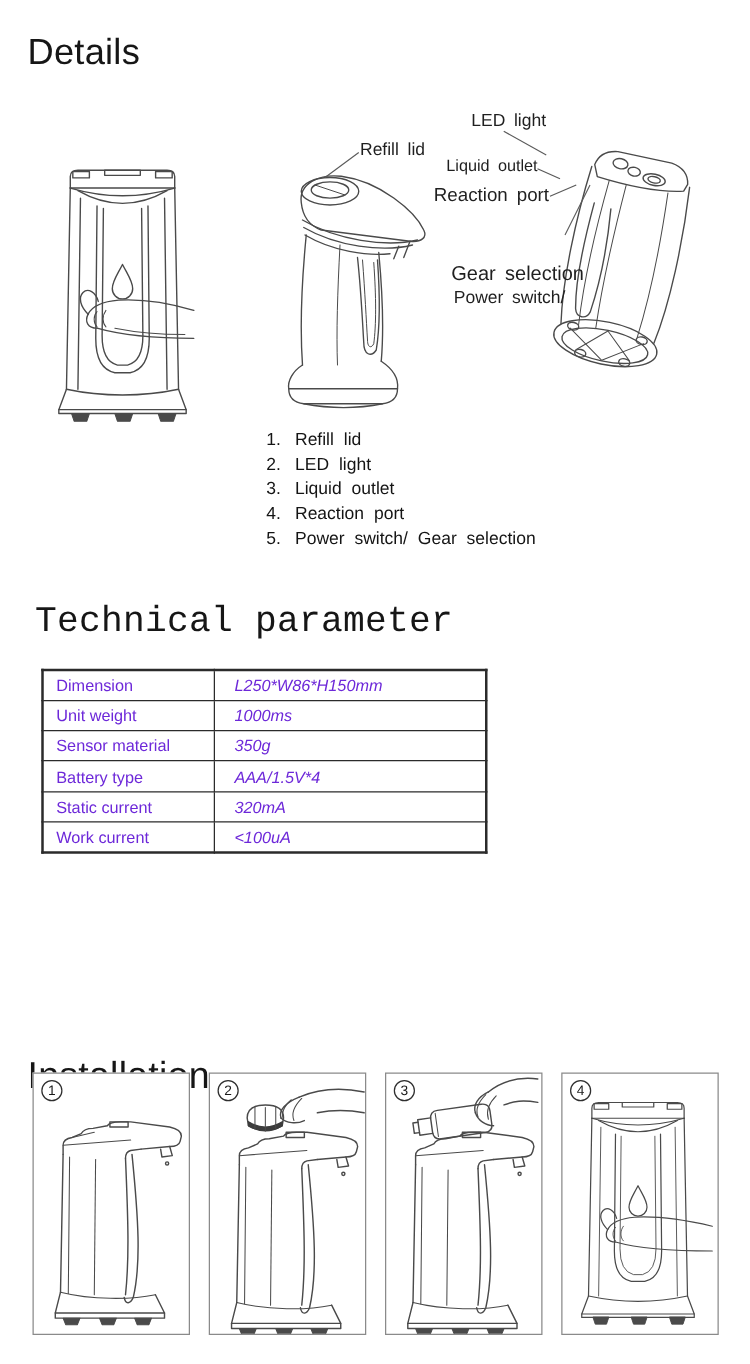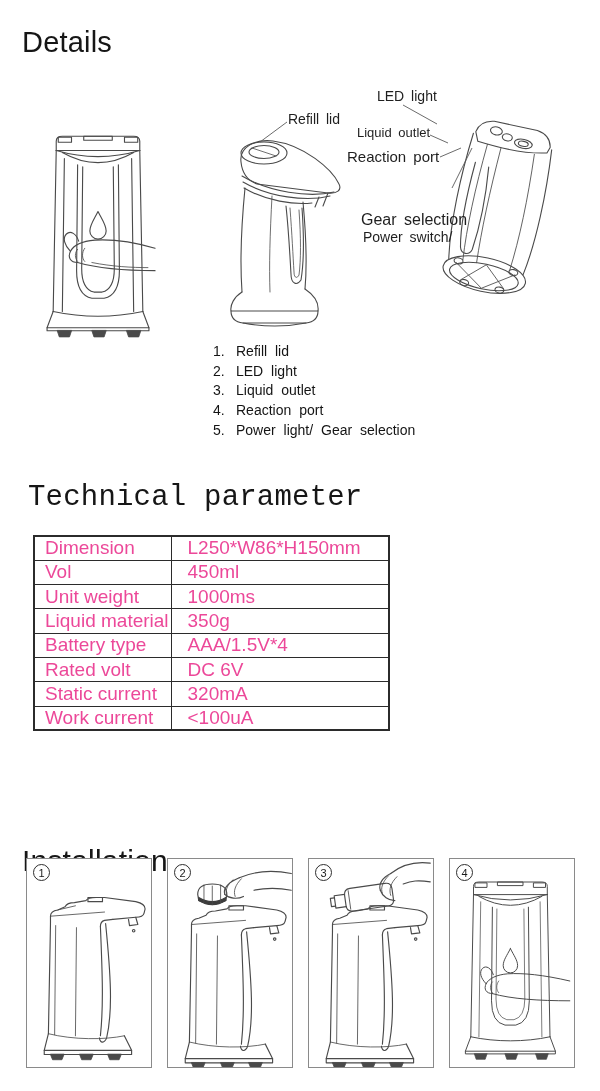--- a/index.html
+++ b/index.html
@@ -21,24 +21,24 @@
   
   .callout{position:absolute;color:#1f1f1f;word-spacing:3px;white-space:nowrap;}
   
   .legend{position:absolute;left:213px;top:341px;font-size:14px;color:#141414;}
   .legend .row{display:flex;height:19.8px;align-items:center;}
   .legend .num{width:23px;}
   .legend .lab{word-spacing:4px;}
   
   .spec-table-wrap{position:absolute;left:33px;top:535px;}
   table.spec{border-collapse:collapse;table-layout:fixed;width:357px;}
-  table.spec td{border:1.5px solid var(--tableb);height:24.3px;font-size:19px;
-    padding:0 0 0 10px;vertical-align:middle;color:#ec4899;}
+  table.spec td{border:1.5px solid var(--tableb);height:24.3px;font-size:13px;
+    padding:0 0 0 10px;vertical-align:middle;color:#6d28d9;}
   table.spec{border:2px solid var(--tableb);}
-  table.spec td.val{padding-left:16px;}
+  table.spec td.val{padding-left:16px;font-style:italic;}
   table.spec col.c1{width:137px;}
   
   .panels{position:absolute;left:26px;top:858px;display:flex;gap:15px;}
   .panel{width:126px;height:210px;border:1px solid #8a8a8a;position:relative;background:#fff;}
   .stepnum{position:absolute;left:6px;top:5px;width:17px;height:17px;border:1.3px solid #2e2e2e;
     border-radius:50%;font-size:11px;display:flex;align-items:center;justify-content:center;color:#1a1a1a;}
   .panel svg{position:absolute;left:0;top:0;}
 </style>
 </head>
 <body>
@@ -156,56 +156,48 @@
   <div class="row">
       <span class="num">3.</span>
       <span class="lab">Liquid outlet</span>
     </div>
   <div class="row">
       <span class="num">4.</span>
       <span class="lab">Reaction port</span>
     </div>
   <div class="row">
       <span class="num">5.</span>
-      <span class="lab">Power light/ Gear selection</span>
+      <span class="lab">Power switch/ Gear selection</span>
     </div>
 </div>
 
 <h1 class="sec abs" style="left:28px;top:481px;font-family:Liberation Mono, monospace;">Technical parameter</h1>
 
 <div class="spec-table-wrap">
   <table class="spec">
     <colgroup>
         <col class="c1">
         <col>
       </colgroup>
     <tbody>
       <tr>
           <td>Dimension</td>
           <td class="val">L250*W86*H150mm</td>
         </tr>
       <tr>
-          <td>Vol</td>
-          <td class="val">450ml</td>
-        </tr>
-      <tr>
           <td>Unit weight</td>
           <td class="val">1000ms</td>
         </tr>
       <tr>
-          <td>Liquid material</td>
+          <td>Sensor material</td>
           <td class="val">350g</td>
         </tr>
       <tr>
           <td>Battery type</td>
           <td class="val">AAA/1.5V*4</td>
-        </tr>
-      <tr>
-          <td>Rated volt</td>
-          <td class="val">DC 6V</td>
         </tr>
       <tr>
           <td>Static current</td>
           <td class="val">320mA</td>
         </tr>
       <tr>
           <td>Work current</td>
           <td class="val">&lt;100uA</td>
         </tr>
     </tbody>

